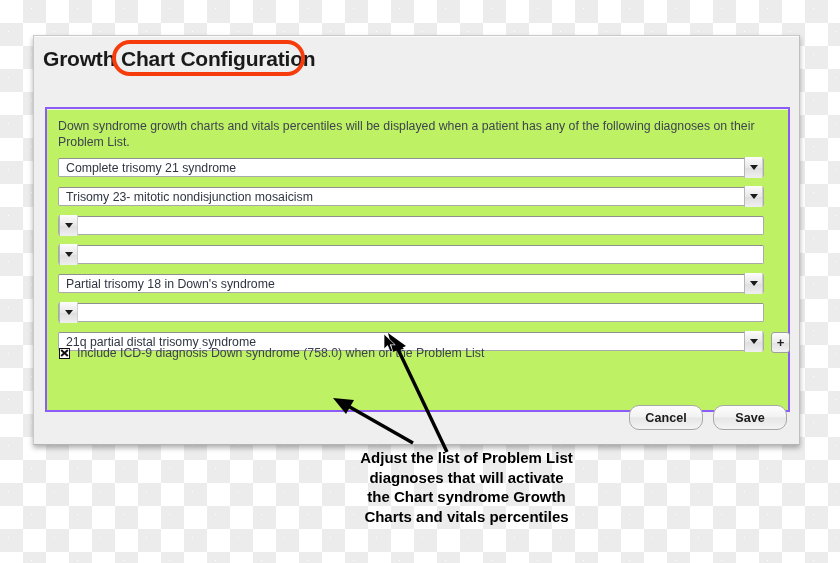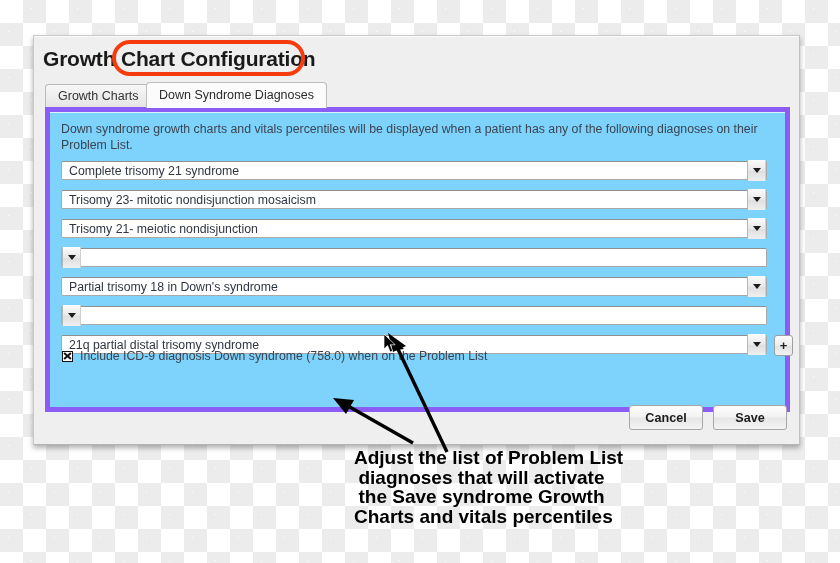--- a/index.html
+++ b/index.html
@@ -99,22 +99,22 @@
     pointer-events: none;
   }
 
   
   #tab-content {
     position: absolute;
     left: 11px;
     top: 71px;
     width: 745px;
     height: 305px;
-    background: #7dd3fc;
-    border: 5px solid #8b5cf6;
+    background: #bef264;
+    border: 2px solid #8b5cf6;
     box-sizing: border-box;
     box-shadow: 0 1px 0 rgba(255,255,255,0.7) inset;
   }
 
   #description {
     position: absolute;
     left: 11px;
     top: 9px;
     width: 715px;
     font-size: 12.3px;
@@ -242,21 +242,21 @@
   .footer-button {
     min-width: 74px;
     height: 25px;
     line-height: 24px;
     text-align: center;
     font-size: 12.6px;
     font-weight: bold;
     color: #1c1c1c;
     background: linear-gradient(to bottom, #fdfdfd 0%, #f2f2f2 48%, #e6e6e6 52%, #f4f4f4 100%);
     border: 1px solid #a7a7a7;
-    border-radius: 3px;
+    border-radius: 10px;
     box-sizing: border-box;
     padding: 0 10px;
   }
 
   
   #mouse-cursor {
     position: absolute;
     left: 384px;
     top: 334px;
     width: 13px;
@@ -268,43 +268,39 @@
   
   #callout-arrows {
     position: absolute;
     left: 0; top: 0;
     width: 840px; height: 563px;
     pointer-events: none;
     z-index: 15;
   }
   #callout-text {
     position: absolute;
-    left: 354px;
+    left: 339px;
     top: 448px;
     width: 255px;
     text-align: center;
-    font-size: 19px;
+    font-size: 15px;
     font-weight: bold;
     line-height: 19.5px;
     color: #000000;
     z-index: 16;
   }
   #callout-text div { white-space: nowrap; }
 </style>
 </head>
 <body>
 
 <div id="dialog-panel">
 
   <div id="page-title">Growth Chart Configuration</div>
 
-  <div id="tab-strip">
-    <div class="tab inactive">Growth Charts</div>
-    <div class="tab active">Down Syndrome Diagnoses</div>
-  </div>
 
   <div id="tab-content">
 
     <div id="description">Down syndrome growth charts and vitals percentiles will be displayed when a patient has any of the following diagnoses on their Problem List.</div>
 
     <div id="dropdown-list">
 
       <div class="dropdown-row">
         <div class="dropdown">
           <span class="dropdown-value">Complete trisomy 21 syndrome</span>
@@ -318,21 +314,20 @@
         <div class="dropdown">
           <span class="dropdown-value">Trisomy 23- mitotic nondisjunction mosaicism</span>
           <span class="dropdown-arrow-btn">
               <span class="caret"></span>
             </span>
         </div>
       </div>
 
       <div class="dropdown-row">
         <div class="dropdown">
-          <span class="dropdown-value">Trisomy 21- meiotic nondisjunction</span>
           <span class="dropdown-arrow-btn">
               <span class="caret"></span>
             </span>
         </div>
       </div>
 
       <div class="dropdown-row">
         <div class="dropdown">
           <span class="dropdown-arrow-btn">
               <span class="caret"></span>
@@ -397,15 +392,15 @@
   </g>
   <g fill="#000000">
     <line x1="413" y1="443" x2="348" y2="406" stroke="#000000" stroke-width="3.4" stroke-linecap="butt"></line>
     <polygon points="333,398 354,400 346,414"></polygon>
   </g>
 </svg>
 
 <div id="callout-text">
   <div>Adjust the list of Problem List</div>
   <div>diagnoses that will activate</div>
-  <div>the Save syndrome Growth</div>
+  <div>the Chart syndrome Growth</div>
   <div>Charts and vitals percentiles</div>
 </div>
 
 </body></html>

